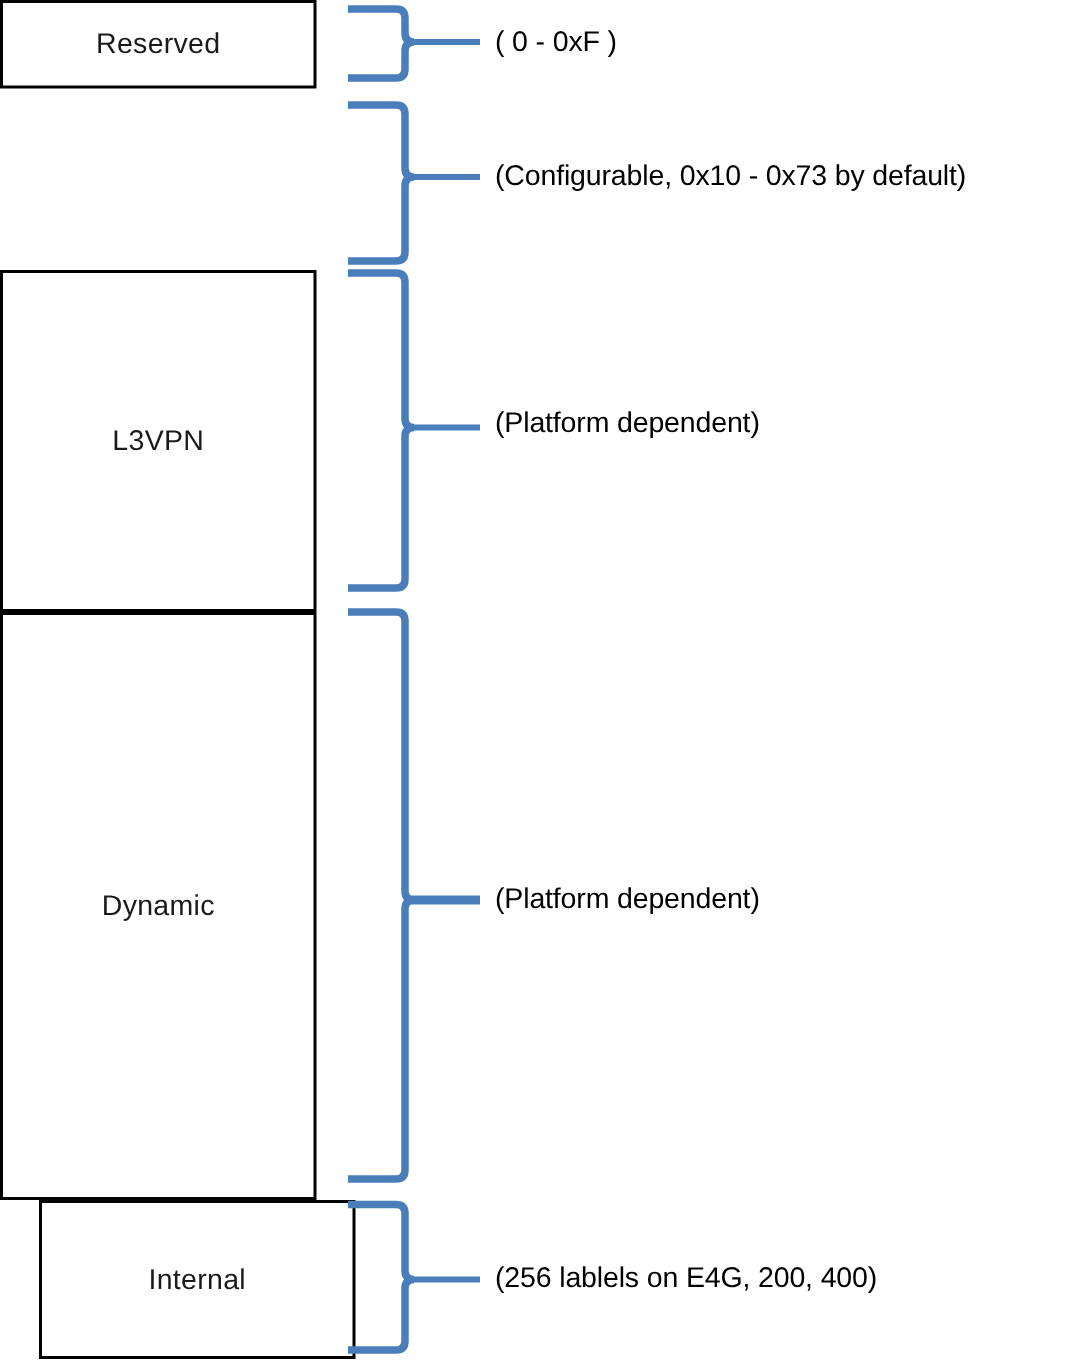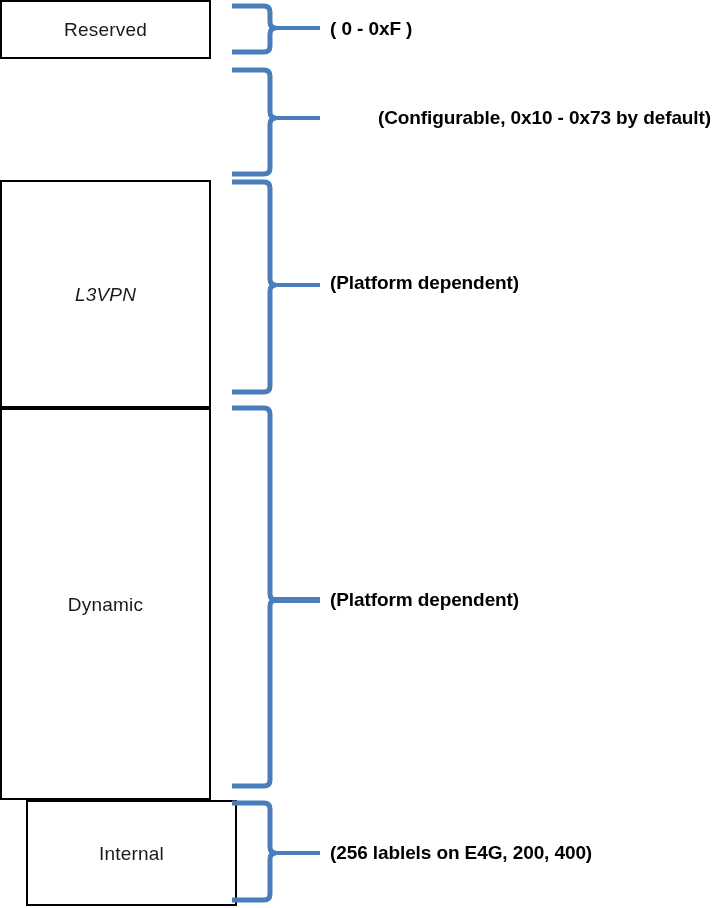--- a/index.html
+++ b/index.html
@@ -65,40 +65,40 @@
   .brace-svg {
     display: block;
   }
 
   
   .note {
     position: absolute;
     left: 330px;
     font-family: "Liberation Sans", sans-serif;
     font-size: 19px;
-    font-weight: 700;
+    font-weight: 400;
     color: #000000;
     white-space: nowrap;
     line-height: 1;
     letter-spacing: -0.1px;
   }
 </style>
 </head>
 <body>
 
 <div id="diagram">
 
   <div class="stack">
 
     <div class="seg" style="top:0px; height:59px;">
       <span class="seg-label">Reserved</span>
     </div>
 
 
-    <div class="seg" style="top:180px; height:228px;font-style:italic;">
+    <div class="seg" style="top:180px; height:228px;">
       <span class="seg-label">L3VPN</span>
     </div>
 
     <div class="seg" style="top:408px; height:392px;">
       <span class="seg-label">Dynamic</span>
     </div>
 
     <div class="seg" style="top:800px; height:106px;margin-left:26px;">
       <span class="seg-label">Internal</span>
     </div>
@@ -134,21 +134,21 @@
           <path d="M 4 803 L 36 803 Q 42 803 42 809 L 42 847 Q 42 853 48 853 Q 42 853 42 859 L 42 894 Q 42 900 36 900 L 4 900"></path>
           <path d="M 44 853 L 92 853" stroke-width="4"></path>
         </g>
 
       </g>
     </svg>
   </div>
 
   <div class="note" style="top:19px;">( 0 - 0xF )</div>
 
-  <div class="note" style="top:108px;margin-left:48px;">(Configurable, 0x10 - 0x73 by default)</div>
+  <div class="note" style="top:108px;">(Configurable, 0x10 - 0x73 by default)</div>
 
   <div class="note" style="top:273px;">(Platform dependent)</div>
 
   <div class="note" style="top:590px;">(Platform dependent)</div>
 
   <div class="note" style="top:843px;">(256 lablels on E4G, 200, 400)</div>
 
 </div>
 
 </body></html>

